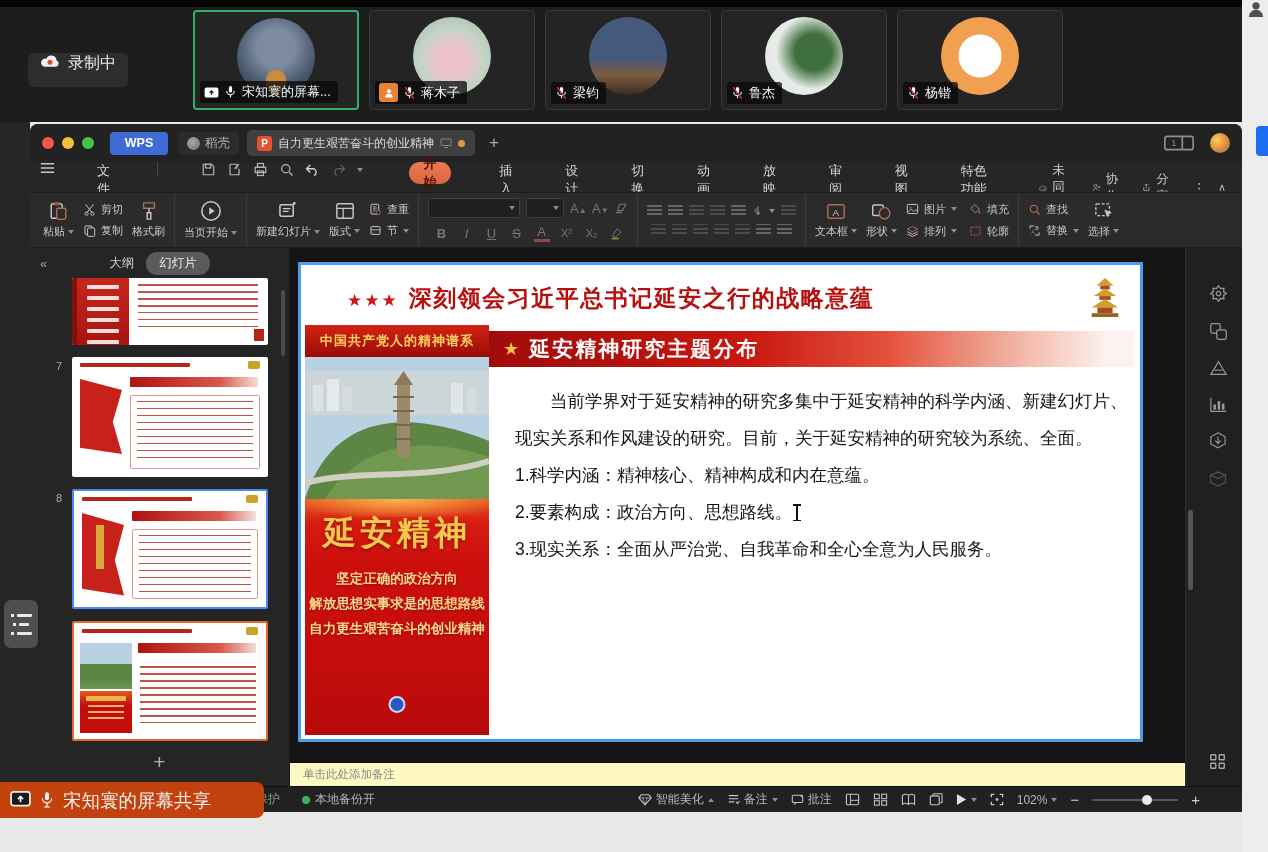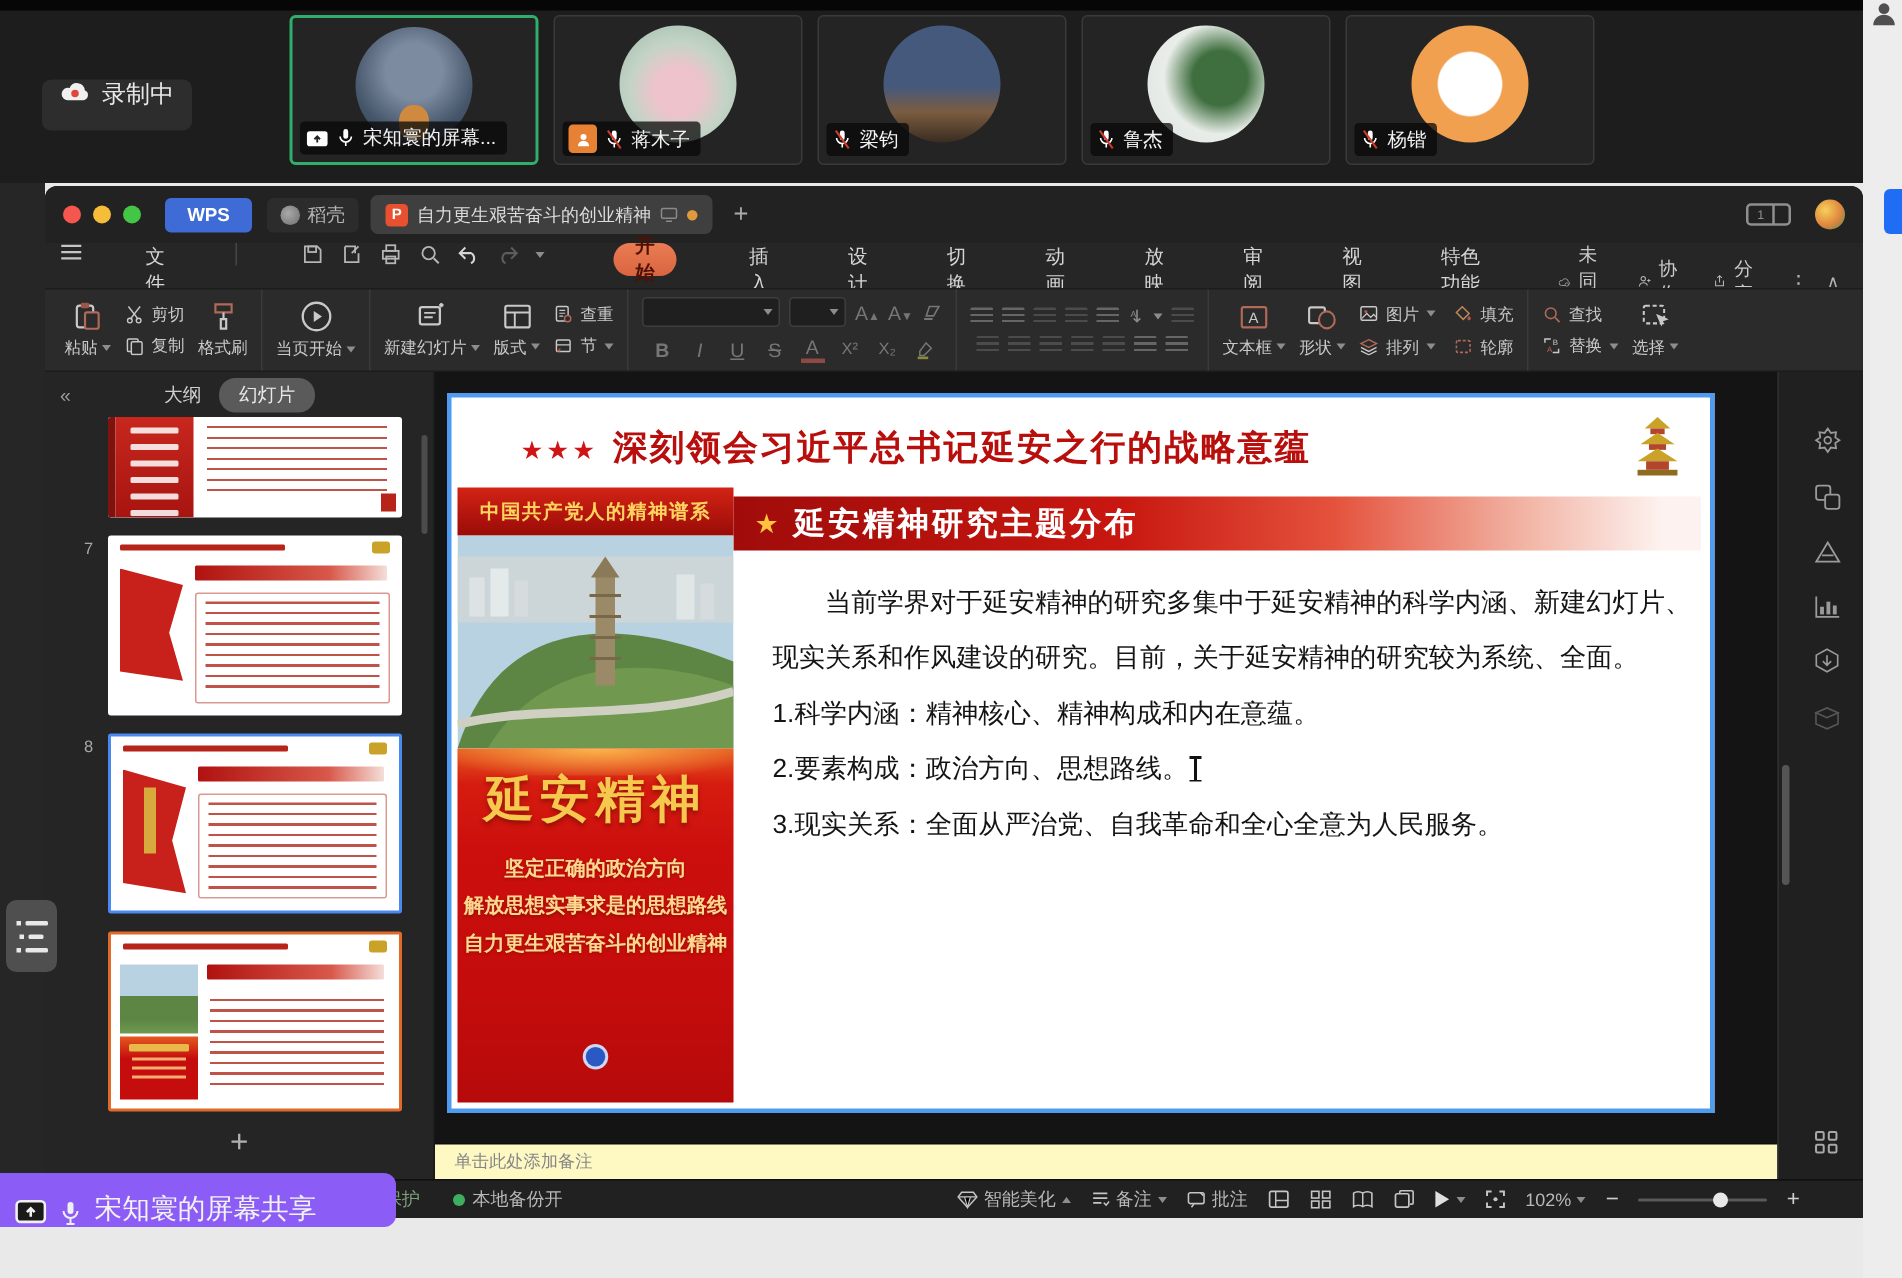--- a/index.html
+++ b/index.html
@@ -182,22 +182,22 @@
   .zknob { position:absolute; left:58%; top:-4px; width:10px; height:10px; border-radius:50%; background:#e8e8e8; }
   .zsign { color:#cfcfcf; font-size:15px; }
 
   
   .floaticon { position:absolute; left:4px; top:600px; width:34px; height:48px; background:rgba(84,84,84,.9);
                border-radius:7px; display:flex; flex-direction:column; align-items:center; justify-content:center; gap:6px; }
   .fl-row { display:flex; align-items:center; gap:3px; }
   .fl-dot { width:3px; height:3px; background:#e8e8e8; }
   .fl-bar { width:15px; height:3px; background:#e8e8e8; border-radius:1px; }
   .fl-bar.short { width:10px; }
-  .sharepill { position:absolute; left:0; top:782px; height:36px; width:264px; background:#8b5cf6;
-               border-radius:0 8px 8px 0; display:flex; align-items:flex-end; gap:8px; padding:0 10px; }
+  .sharepill { position:absolute; left:0; top:782px; height:36px; width:264px; background:#c2410c;
+               border-radius:0 8px 8px 0; display:flex; align-items:center; gap:8px; padding:0 10px; }
   .sharepill .txt { color:#f2f2f2; font-size:18.5px; white-space:nowrap; }
 
   svg { display:block; }
 </style>
 </head>
 <body>
 
 <div class="screen">
 
   <div class="topstrip">

